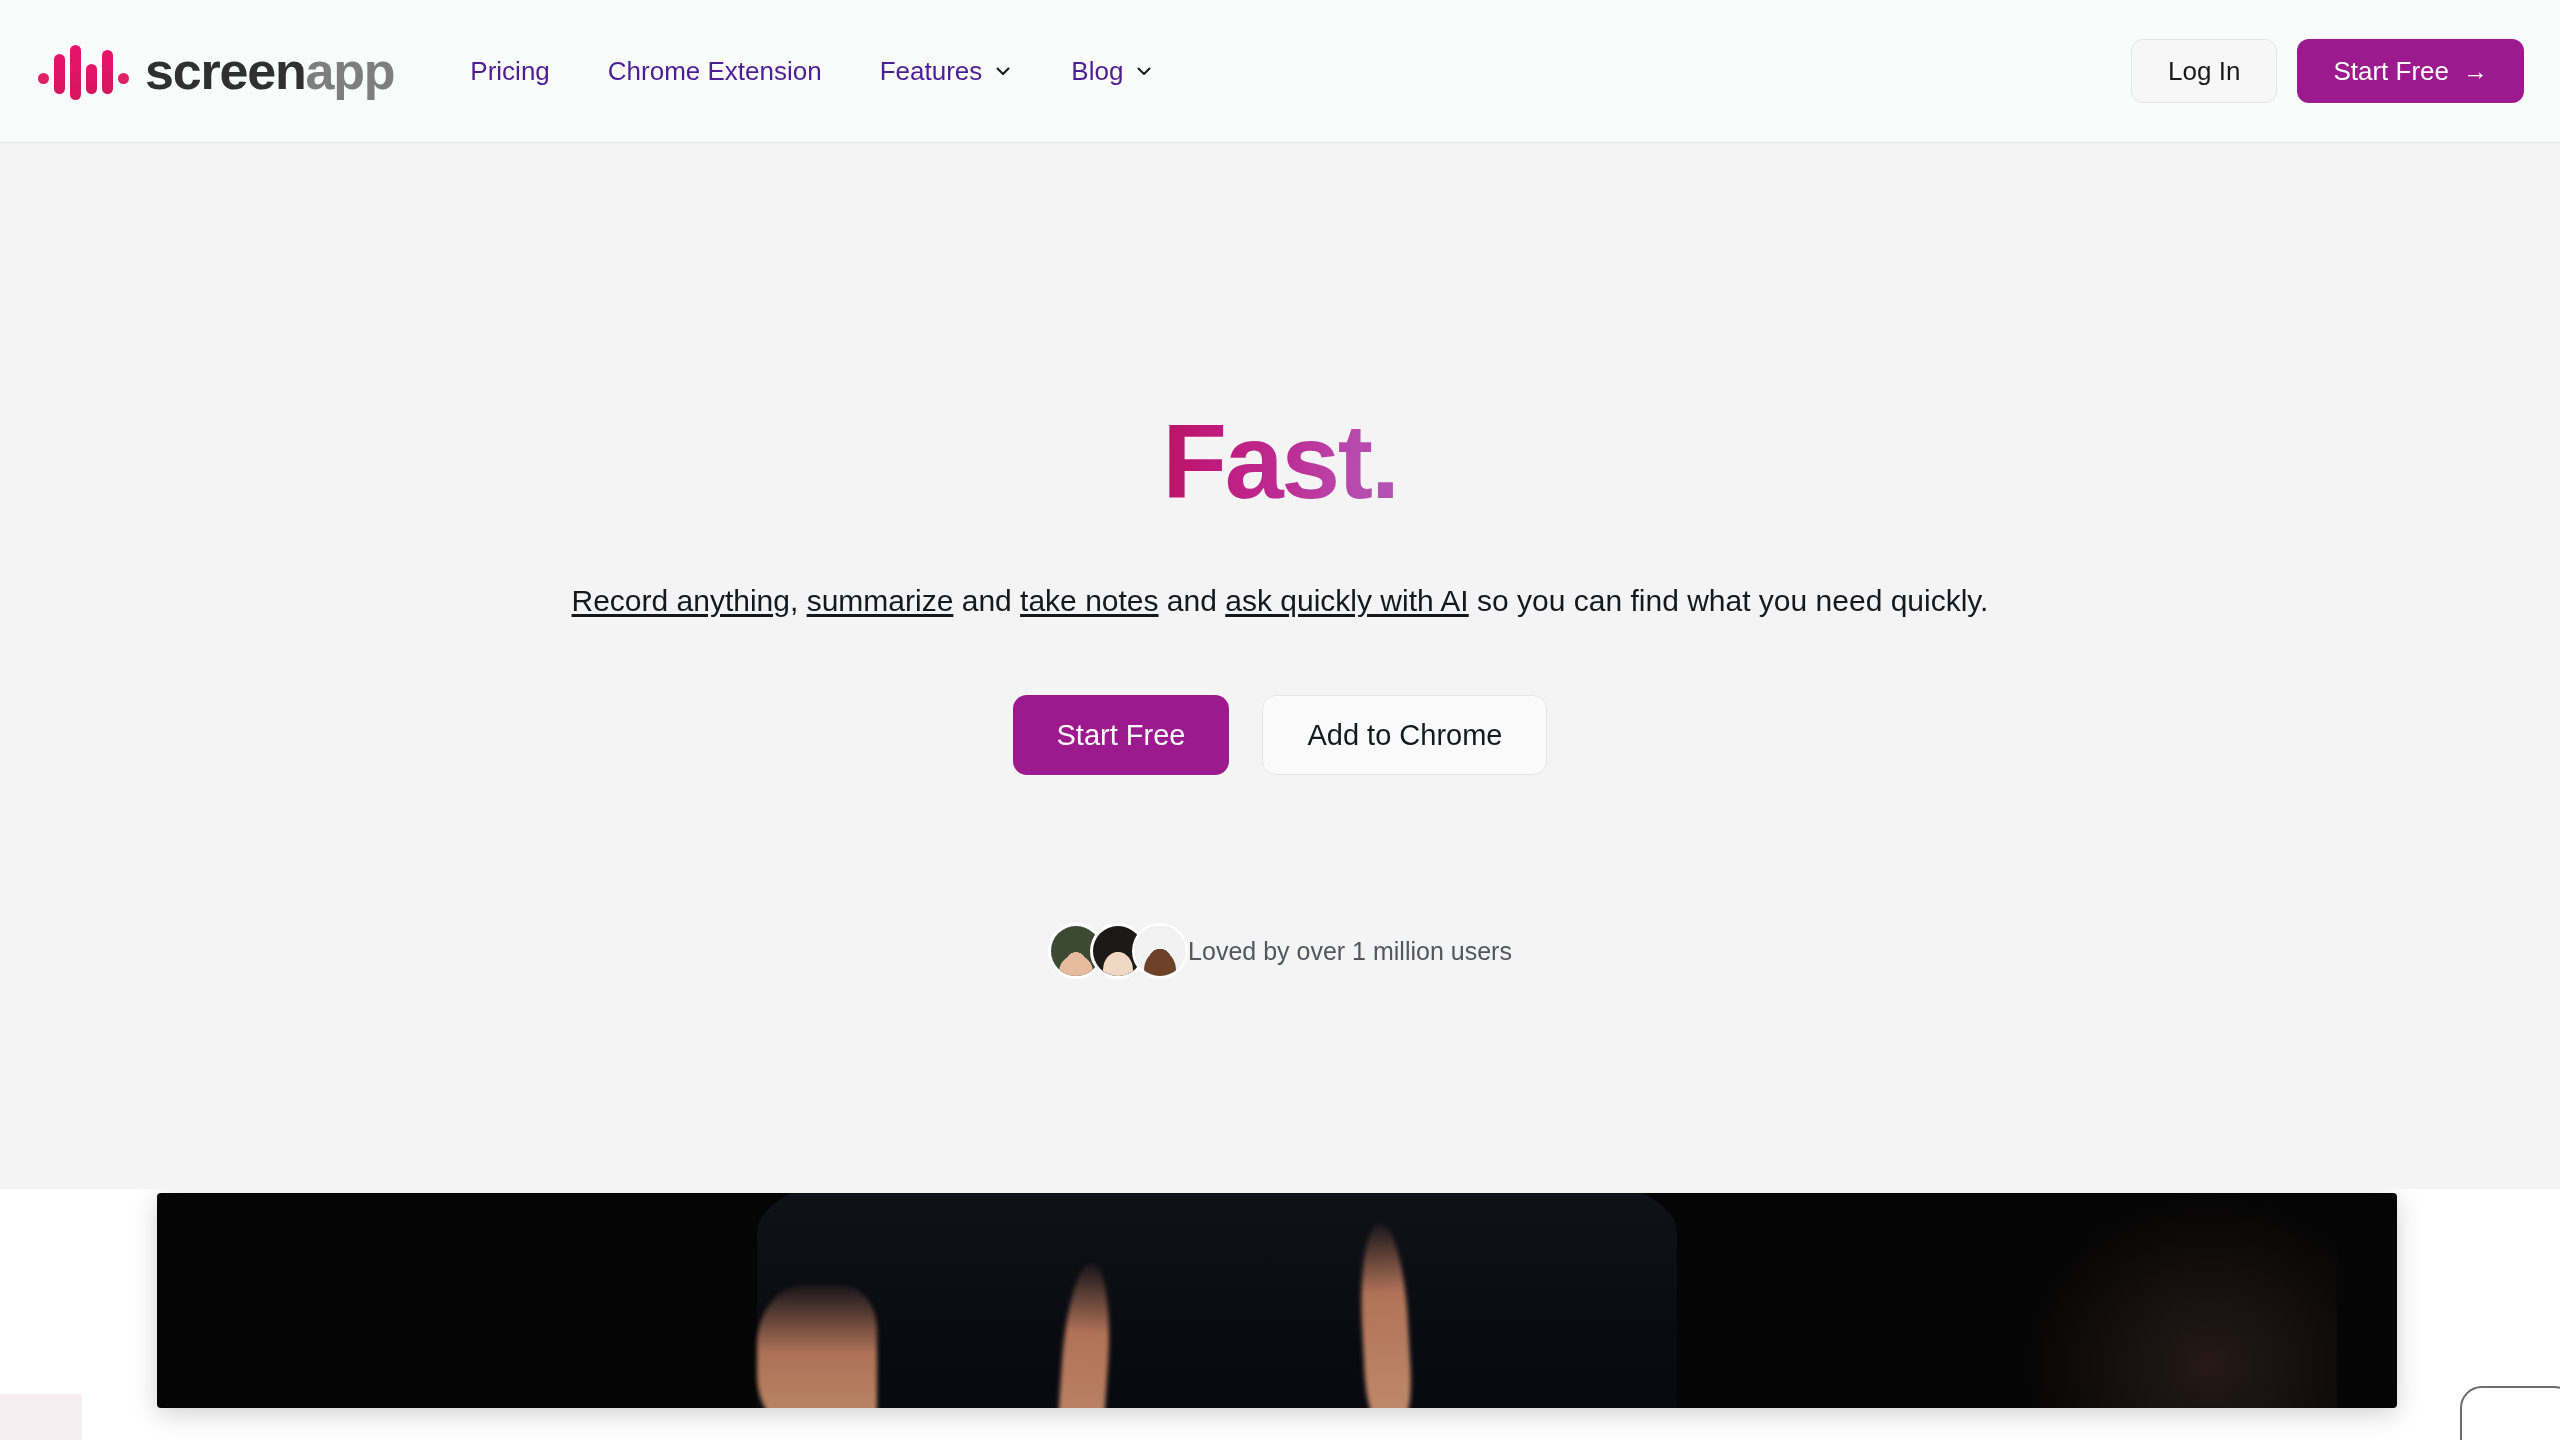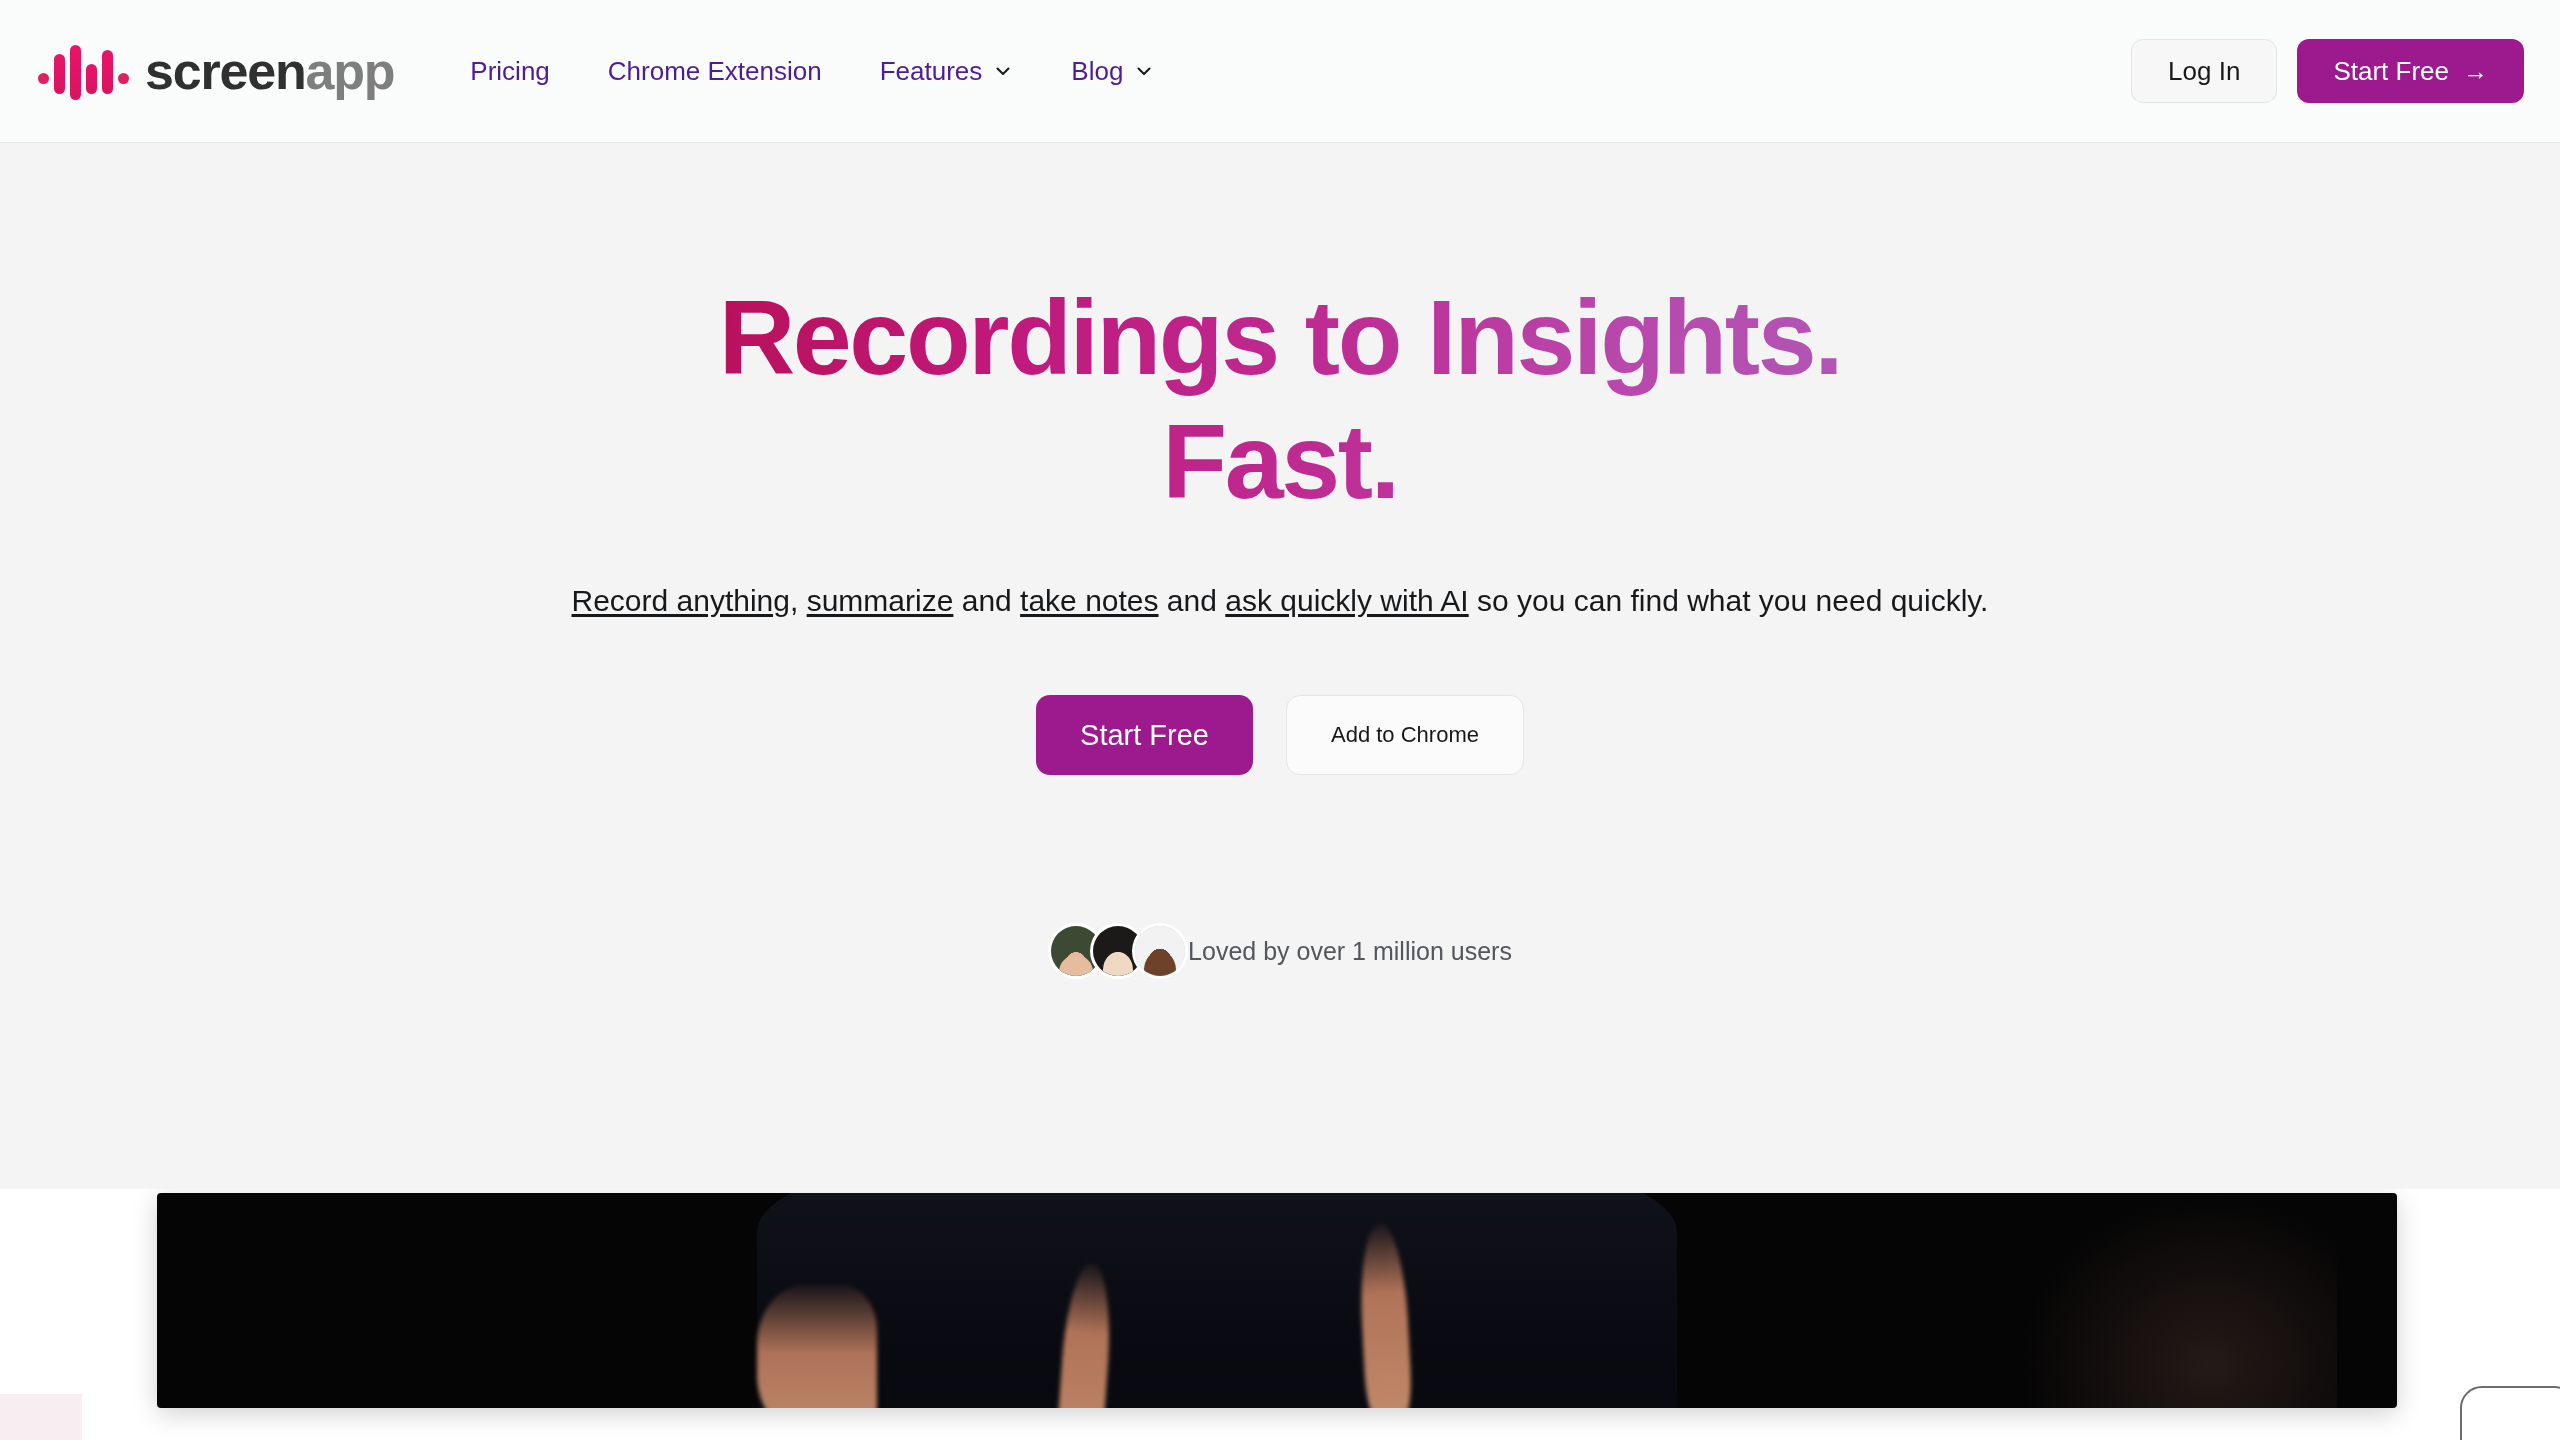--- a/index.html
+++ b/index.html
@@ -187,21 +187,21 @@
     font-size: 29px;
     color: #ffffff;
     background: #9c1a8e;
     border: none;
     border-radius: 14px;
     height: 80px;
     padding: 0 44px;
   }
 
   .btn-chrome {
-    font-size: 22px;
+    font-size: 29px;
     color: #16181a;
     background: #fbfbfc;
     border: 1px solid #e4e5e7;
     border-radius: 14px;
     height: 80px;
     padding: 0 44px;
   }
 
   .social-proof {
     margin-top: 148px;
@@ -397,21 +397,21 @@
       <span>Start Free</span>
       <span class="arrow">→</span>
     </button>
   </div>
 
 </header>
 
 <section class="hero">
 
   <h1 class="hero-title">
-    <span>Recordings to Insights.</span><br>
+    <br>
     <span>Fast.</span>
   </h1>
 
   <p class="hero-sub"><span class="lnk">Record anything</span><span>, </span><span class="lnk">summarize</span><span> and </span><span class="lnk">take notes</span><span> and </span><span class="lnk">ask quickly with AI</span><span> so you can find what you need quickly.</span></p>
 
   <div class="hero-ctas">
     <button class="btn btn-start-hero">Start Free</button>
     <button class="btn btn-chrome">Add to Chrome</button>
   </div>
 

